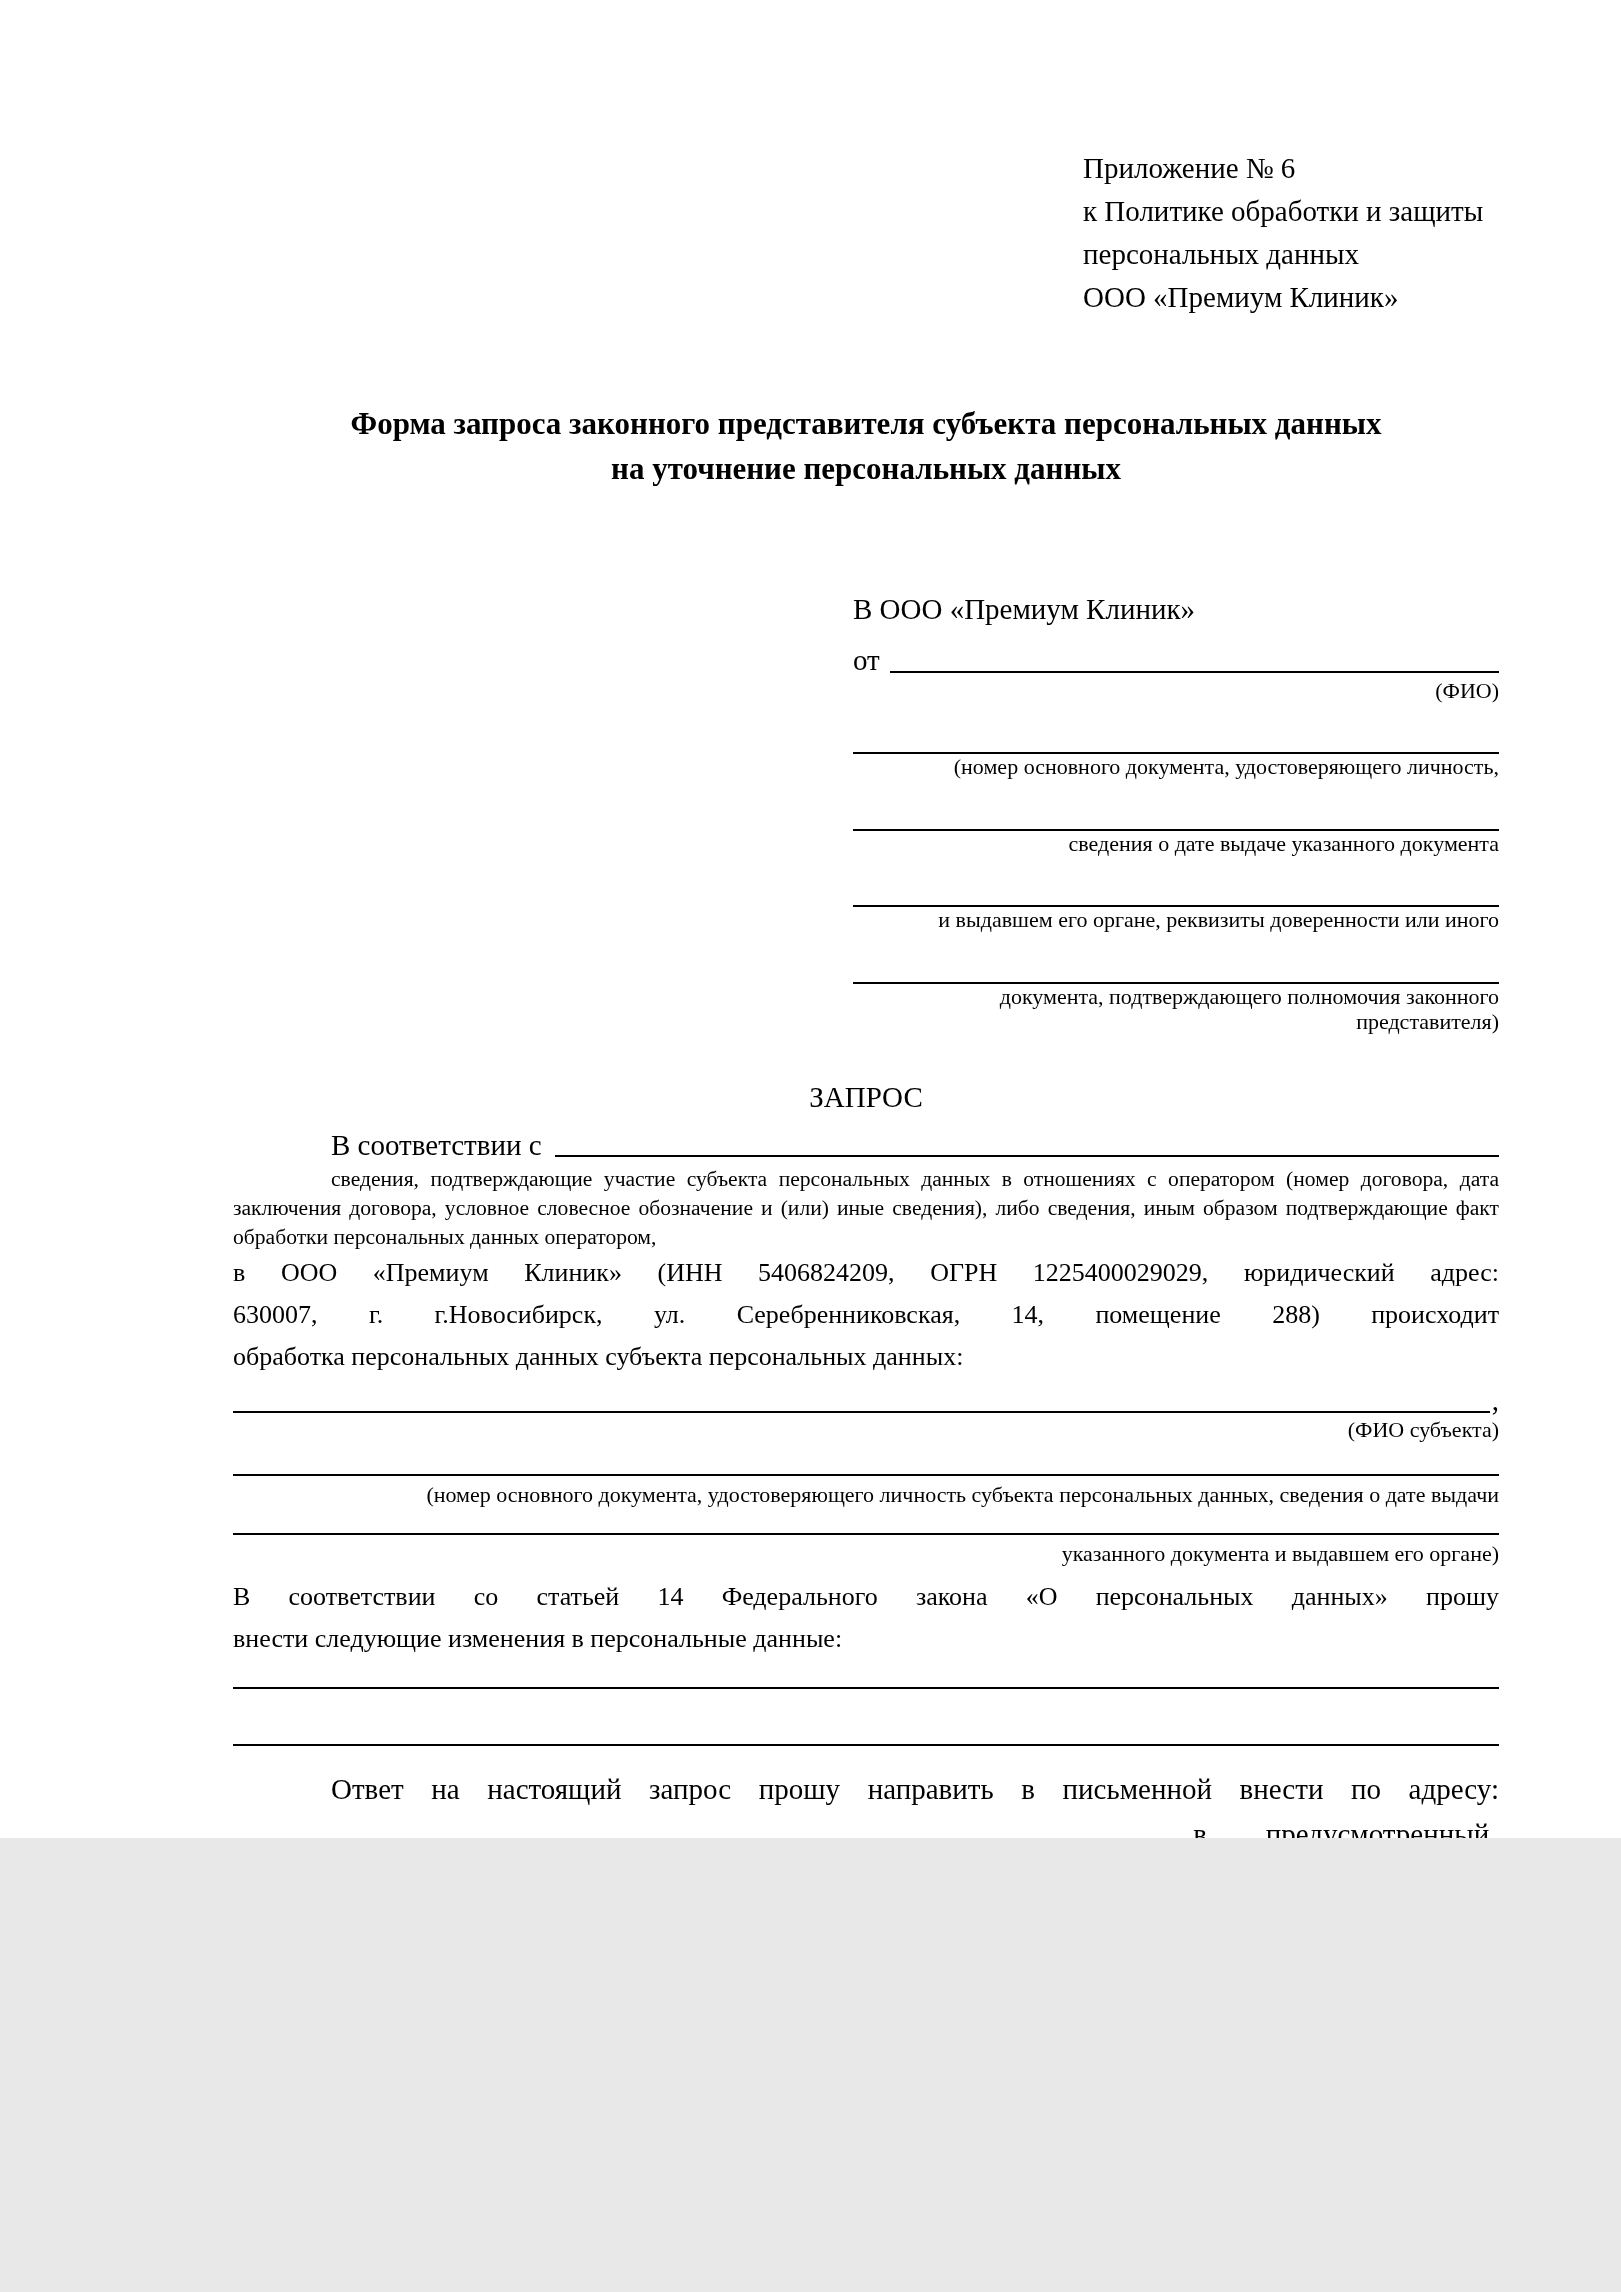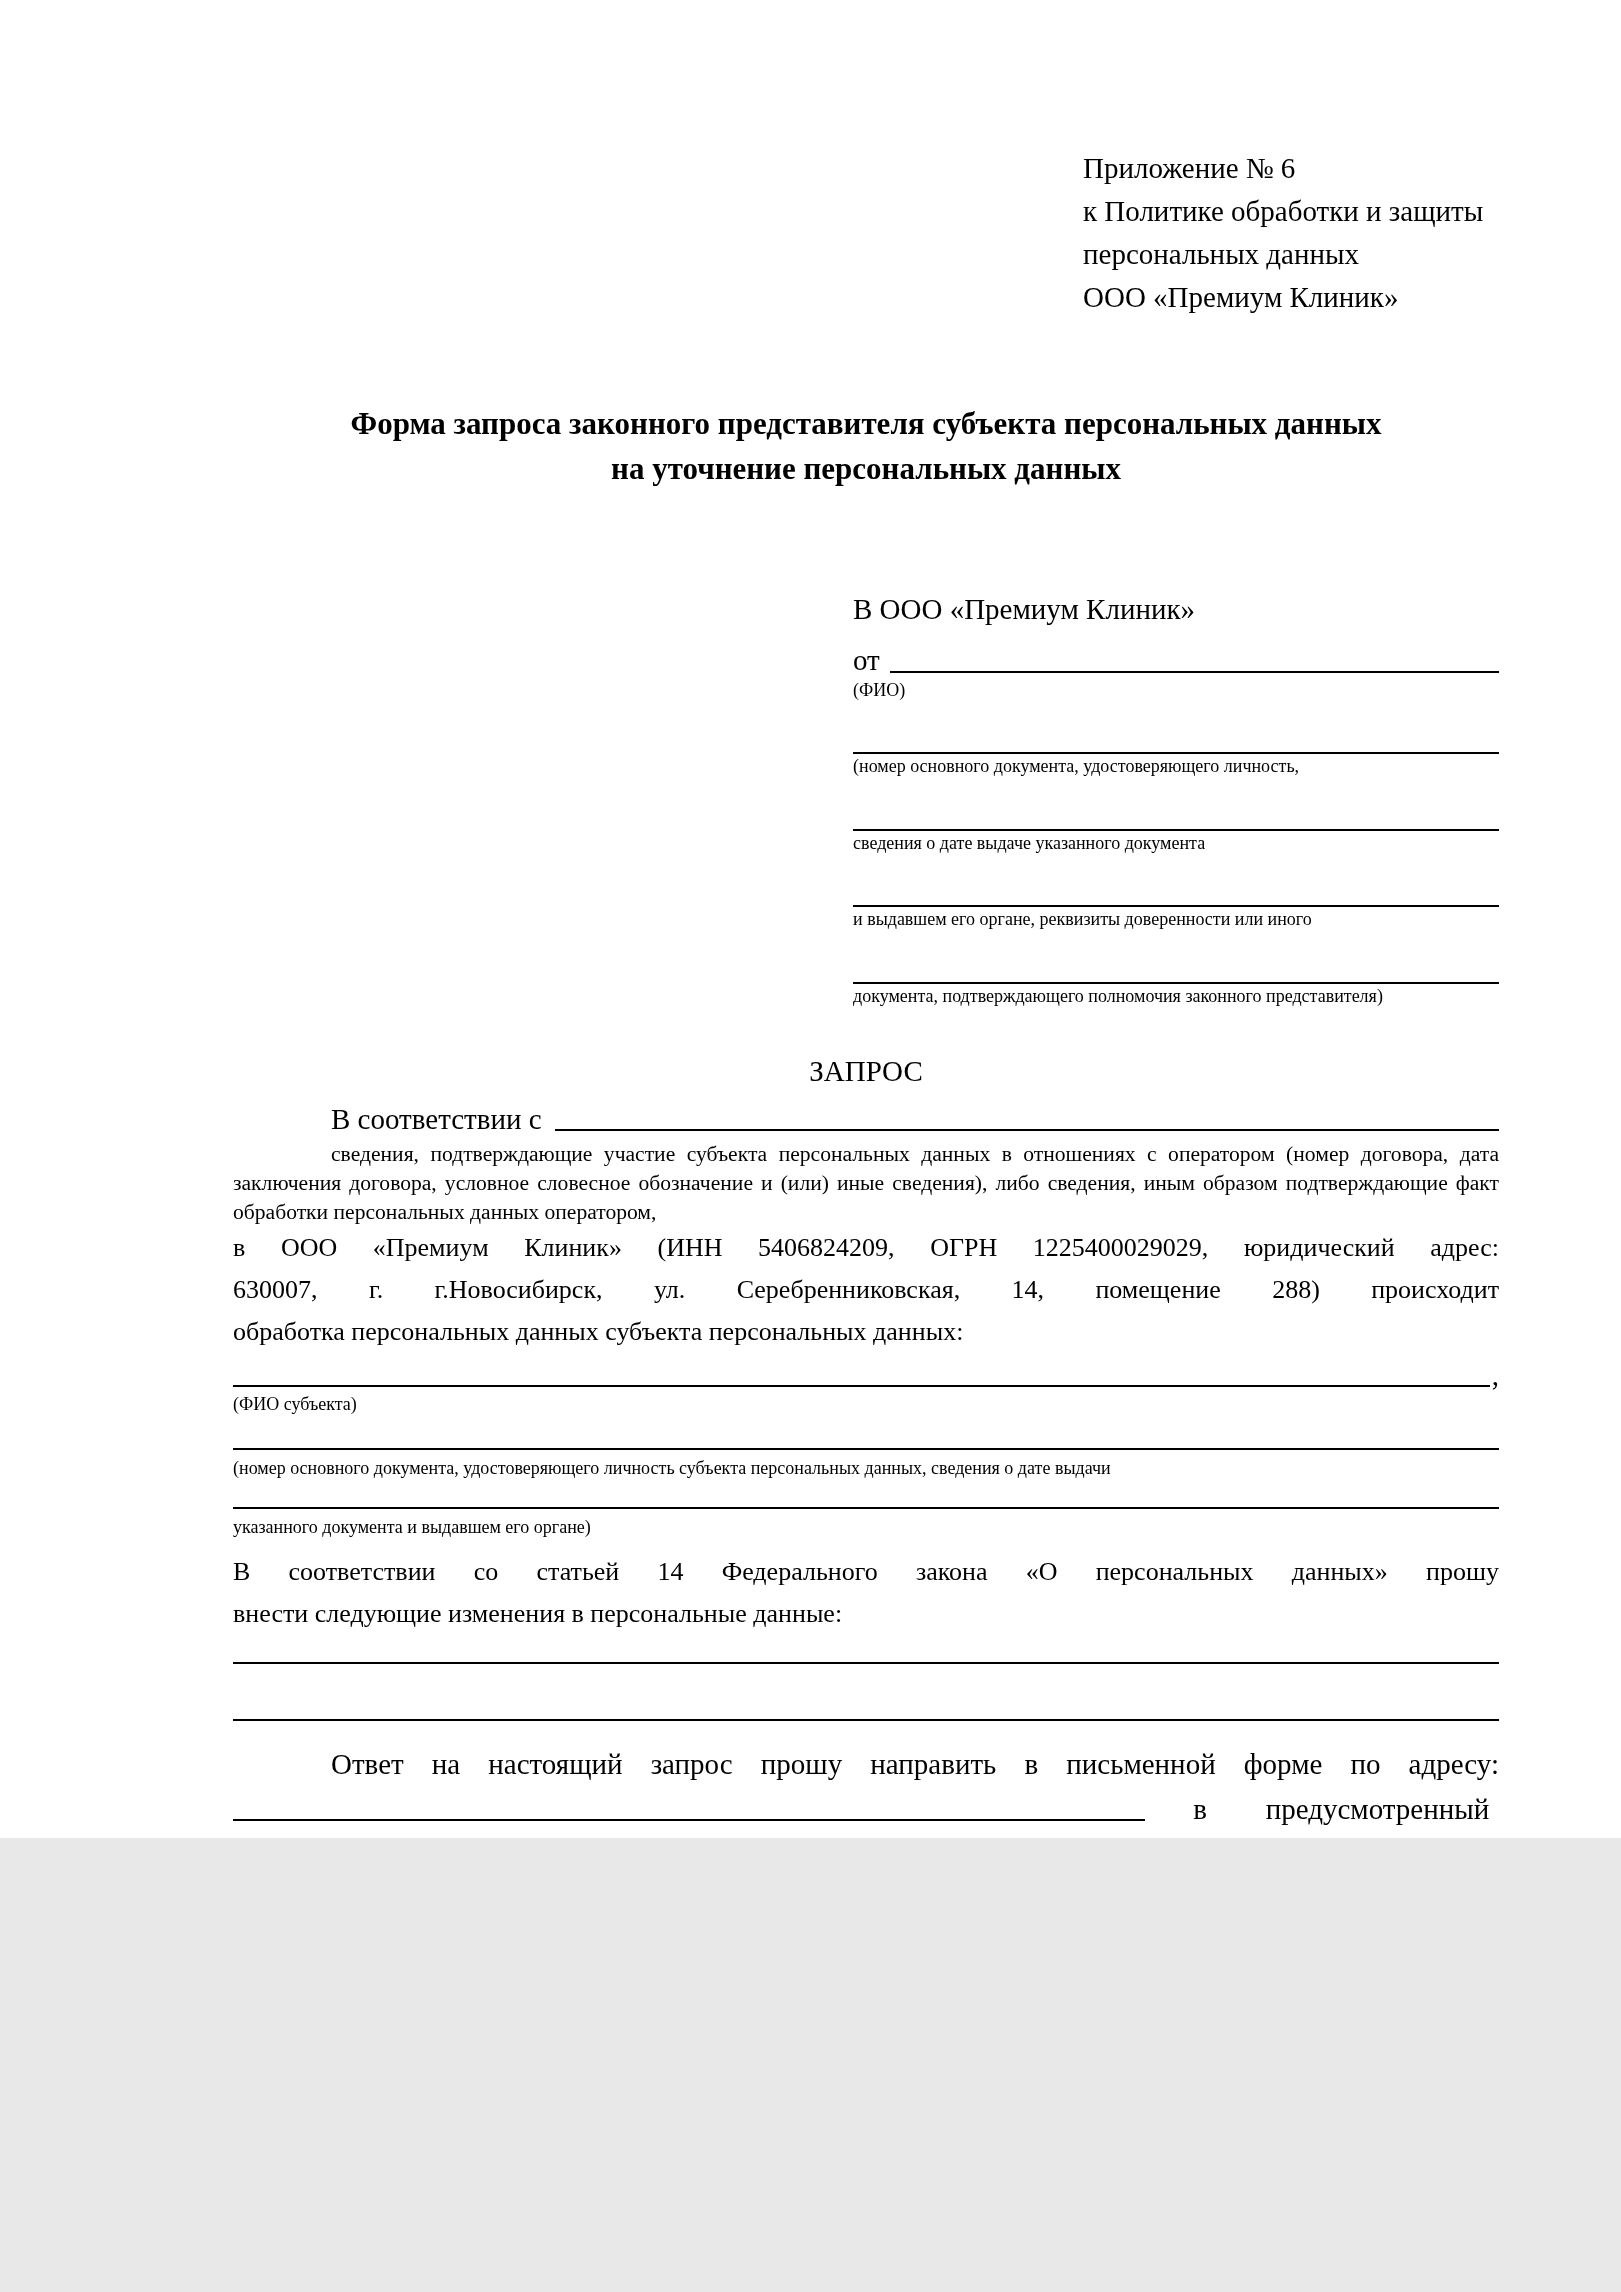--- a/index.html
+++ b/index.html
@@ -37,23 +37,23 @@
   .flex-row { display:flex; align-items:flex-end; }
   .blank {
     flex:1;
     border-bottom:2.9px solid #000;
     margin-bottom:4.9px;
     min-height:1px;
   }
   .from-row { margin-top:11.8px; height:39px; }
   .from-row .prefix { margin-right:9.8px; }
   .caption {
-    font-size:18px;
+    font-size:22px;
     line-height:25.5px;
-    text-align:left;
+    text-align:right;
   }
   .field-line {
     height:49px;
     border-bottom:2.9px solid #000;
   }
   .zapros {
     margin-top:45px;
     font-size:29px;
     line-height:35px;
     text-align:center;
@@ -182,21 +182,21 @@
   <div class="caption under">указанного документа и выдавшем его органе)</div>
 
   <div class="bodytext article">
     <div class="jline">В соответствии со статьей 14 Федерального закона «О персональных данных» прошу</div>
     <div class="lline">внести следующие изменения в персональные данные:</div>
   </div>
 
   <div class="rule m3"></div>
   <div class="rule m4"></div>
 
-  <div class="response-intro">Ответ на настоящий запрос прошу направить в письменной форме по адресу:</div>
+  <div class="response-intro">Ответ на настоящий запрос прошу направить в письменной внести по адресу:</div>
 
   <div class="flex-row mid-row">
     <span class="blank"></span>
     <span class="w">в</span>
     <span class="w">предусмотренный</span>
   </div>
 
   <div class="lastline">законом срок.</div>
 
   <div class="flex-row footer-row">

